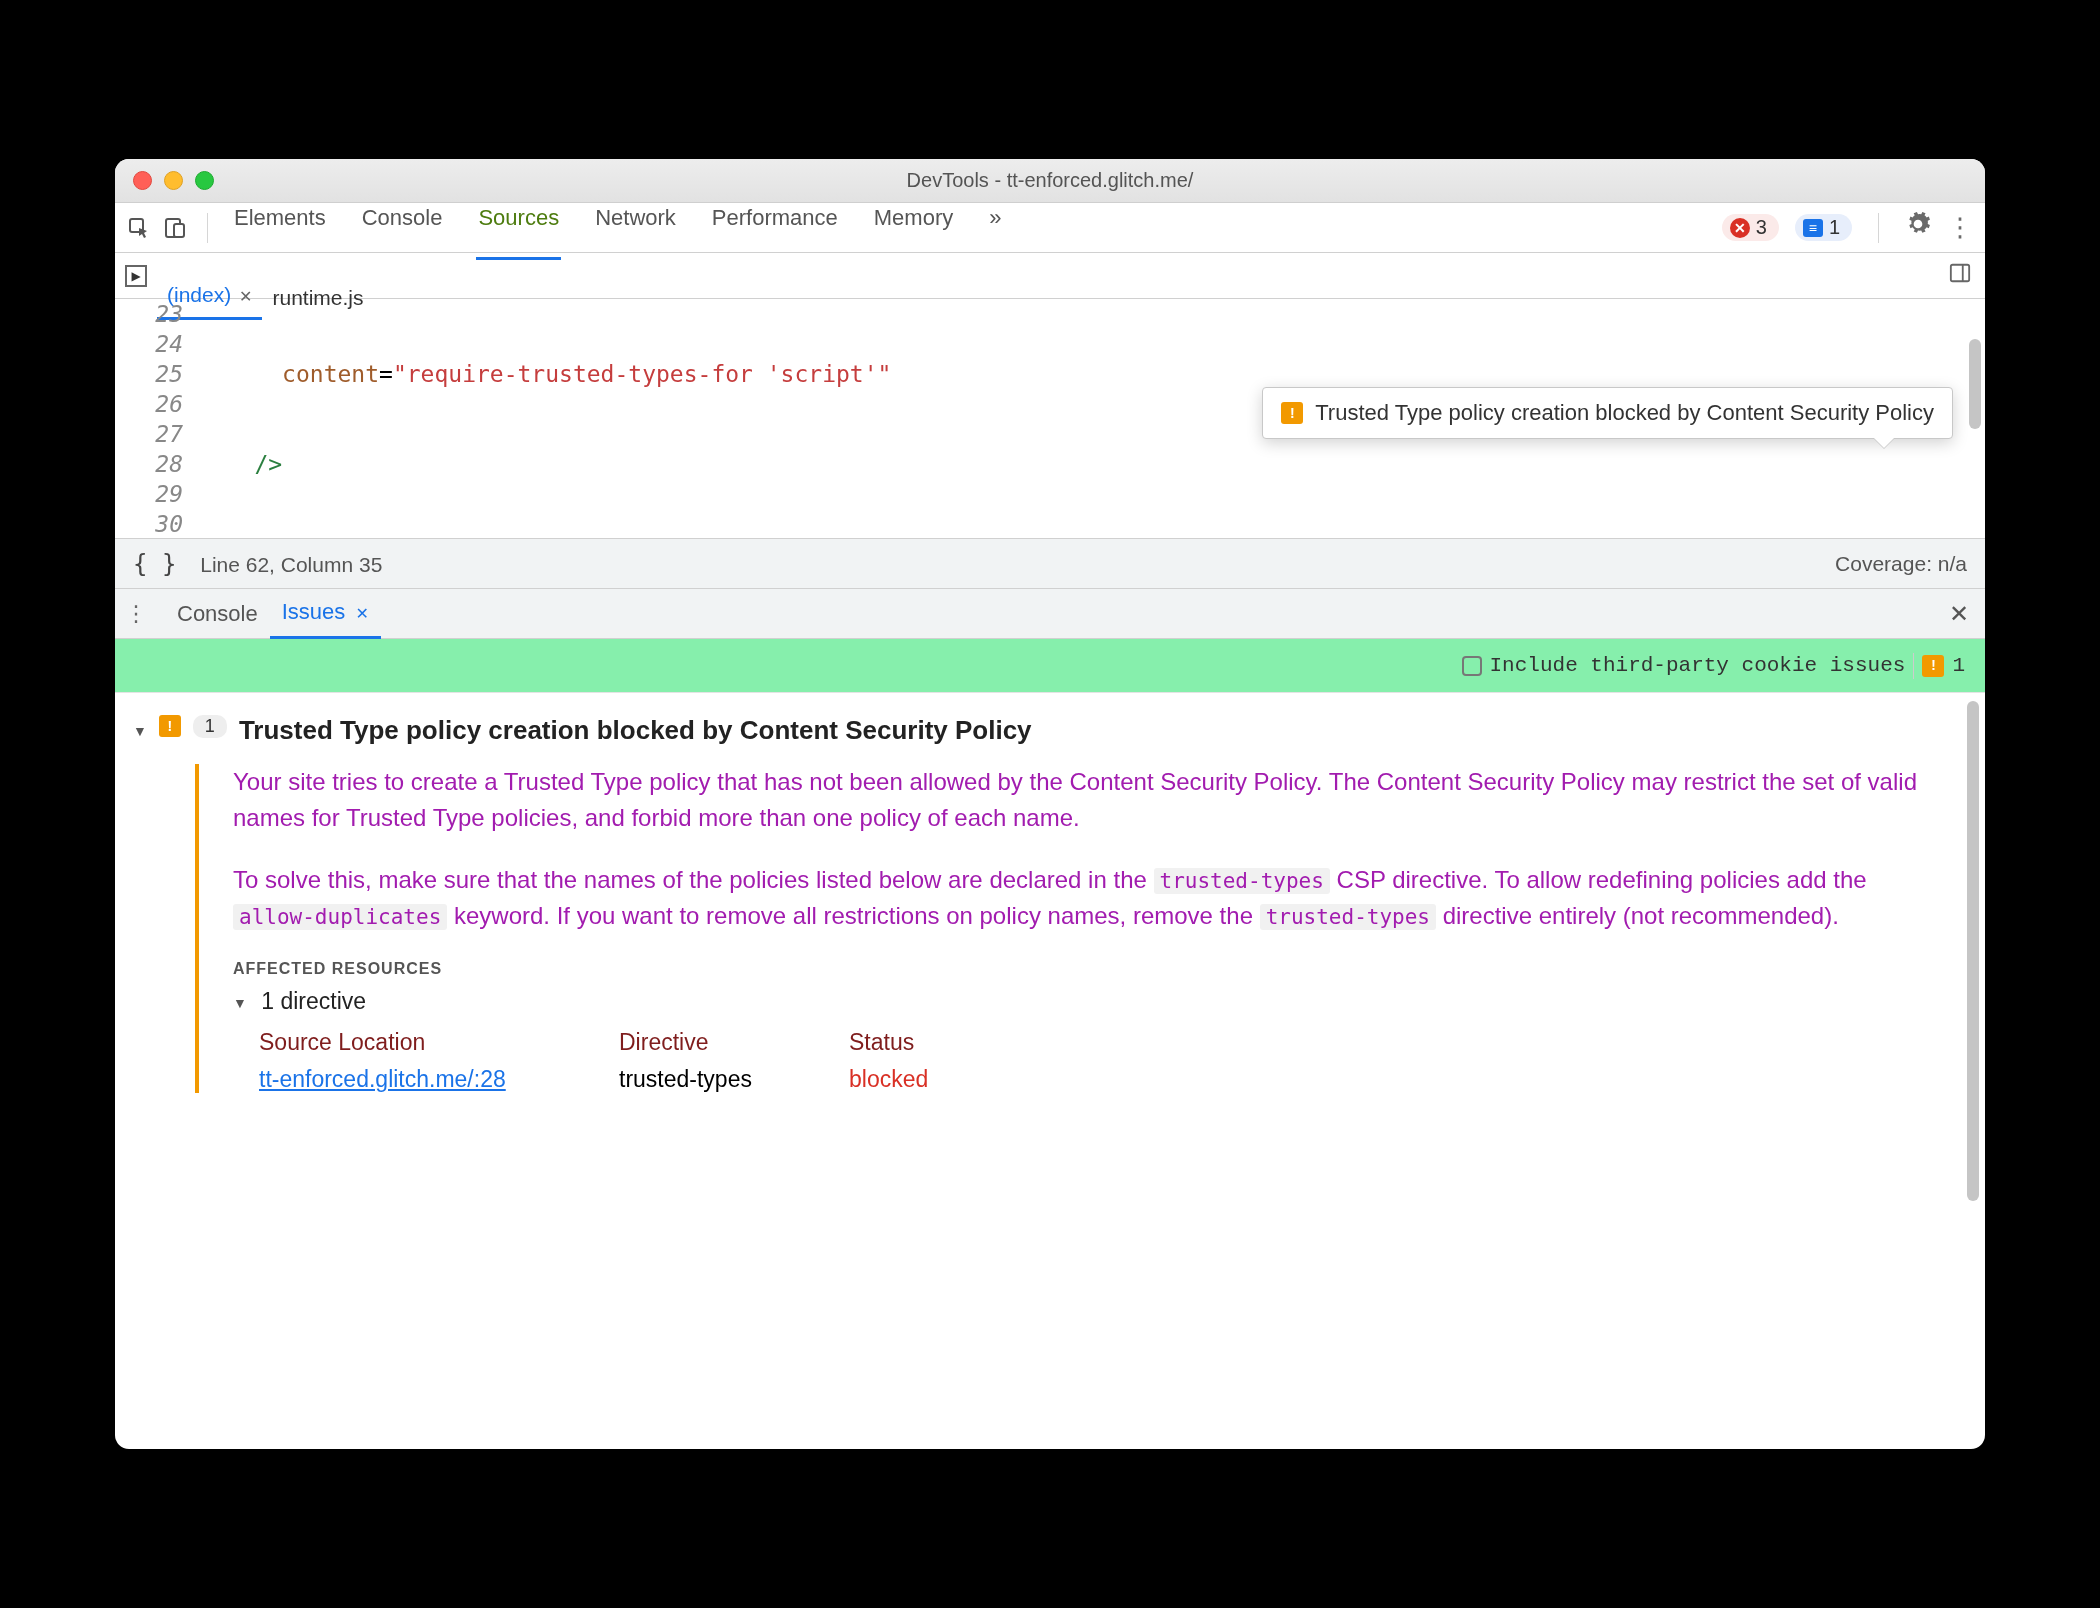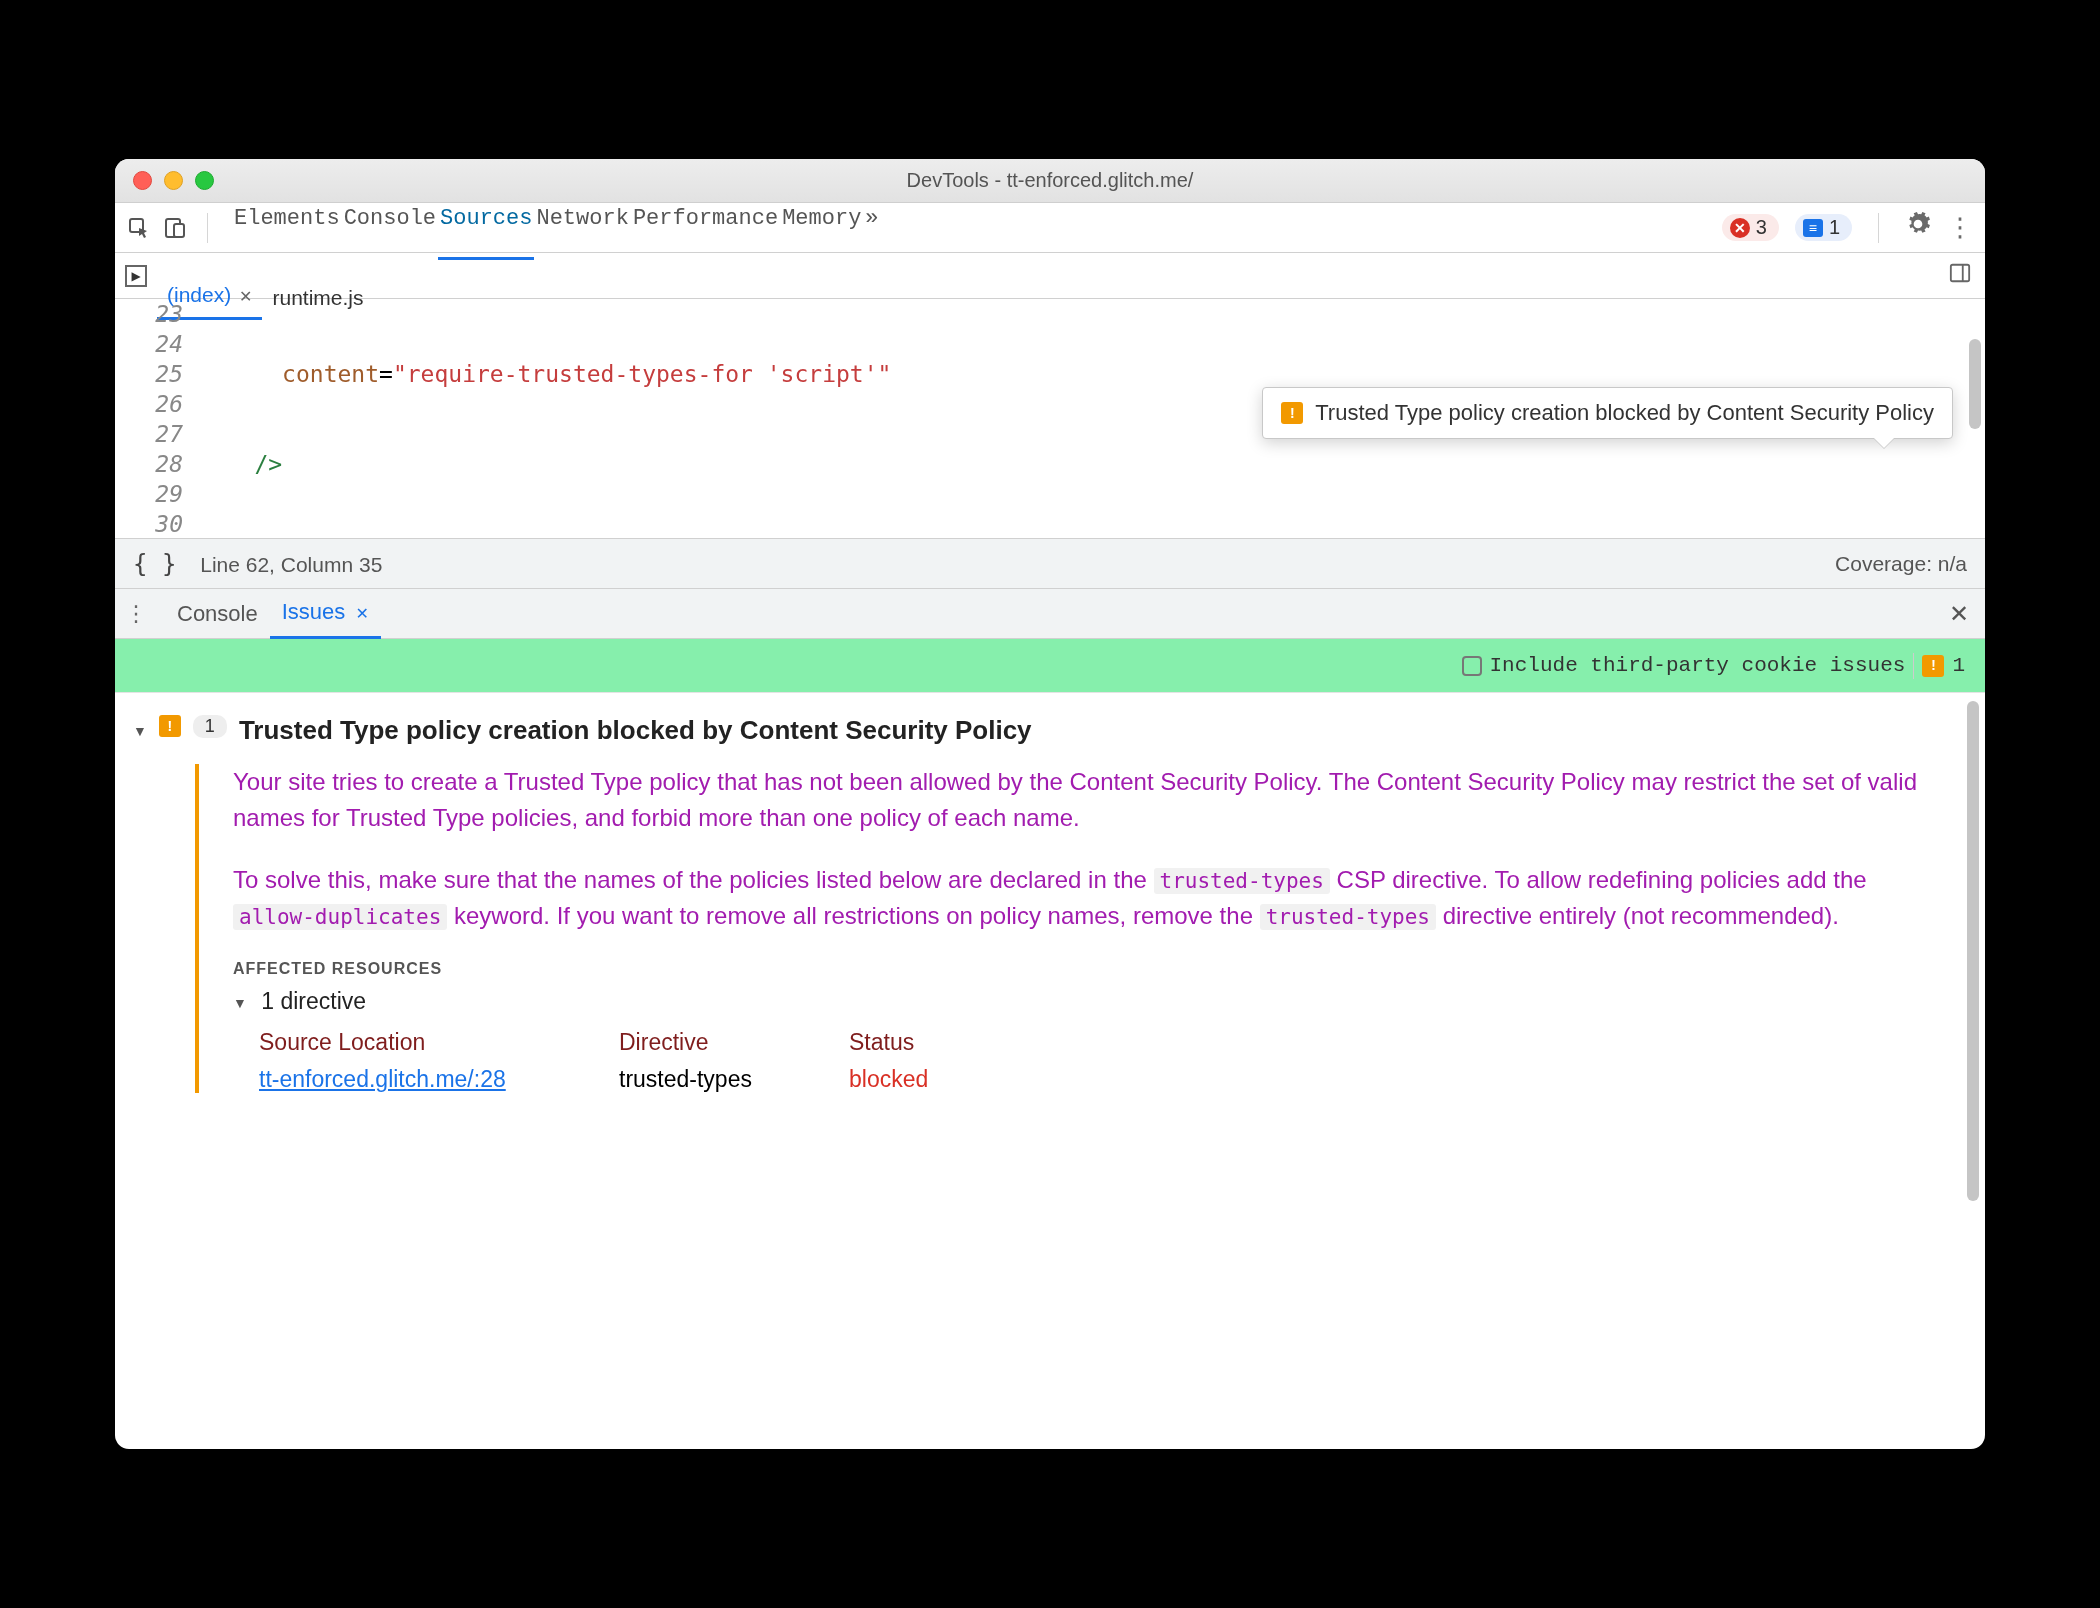--- a/index.html
+++ b/index.html
@@ -44,23 +44,23 @@
     border-bottom:1px solid #d0d0d0;
     display:flex;
     align-items:center;
     padding:0 10px;
     font-size:22px;
     color:#555;
     position:relative;
   }
   .tabstrip .ico { width:28px; height:28px; display:inline-flex; align-items:center; justify-content:center; margin-right:8px; color:#555;}
   .tabstrip .sep { width:1px; height:30px; background:#d6d6d6; margin:0 10px;}
-  .tabstrip .tabs { display:flex; margin-left:14px;font-family:Liberation Mono, monospace;}
+  .tabstrip .tabs { display:flex; gap:32px; margin-left:14px;}
   .tabstrip .tab { cursor:pointer; padding:10px 2px; }
-  .tabstrip .tab.active { color:#0369a1; border-bottom:3px solid #1a73e8; padding-bottom:26px;}
+  .tabstrip .tab.active { color:#4d7c0f; border-bottom:3px solid #1a73e8; padding-bottom:26px;}
   .tabstrip .right { position:absolute; right:12px; display:flex; align-items:center; gap:16px;}
   .badge {
     display:inline-flex; align-items:center; gap:6px;
     background:#fbeae9; border-radius:14px; padding:2px 12px 2px 8px;
     font-size:20px; color:#333;
   }
   .badge .circ{width:20px;height:20px;border-radius:50%;display:inline-flex;align-items:center;justify-content:center;color:#fff;font-size:14px;font-weight:bold;}
   .badge.err{background:#fbeae9;} .badge.err .circ{background:#d93025;}
   .badge.msg{background:#e7eefb;} .badge.msg .circ{background:#1a73e8;border-radius:3px;width:20px;height:18px;}
   .gear,.kebab{color:#6a6a6a;font-size:26px;}

